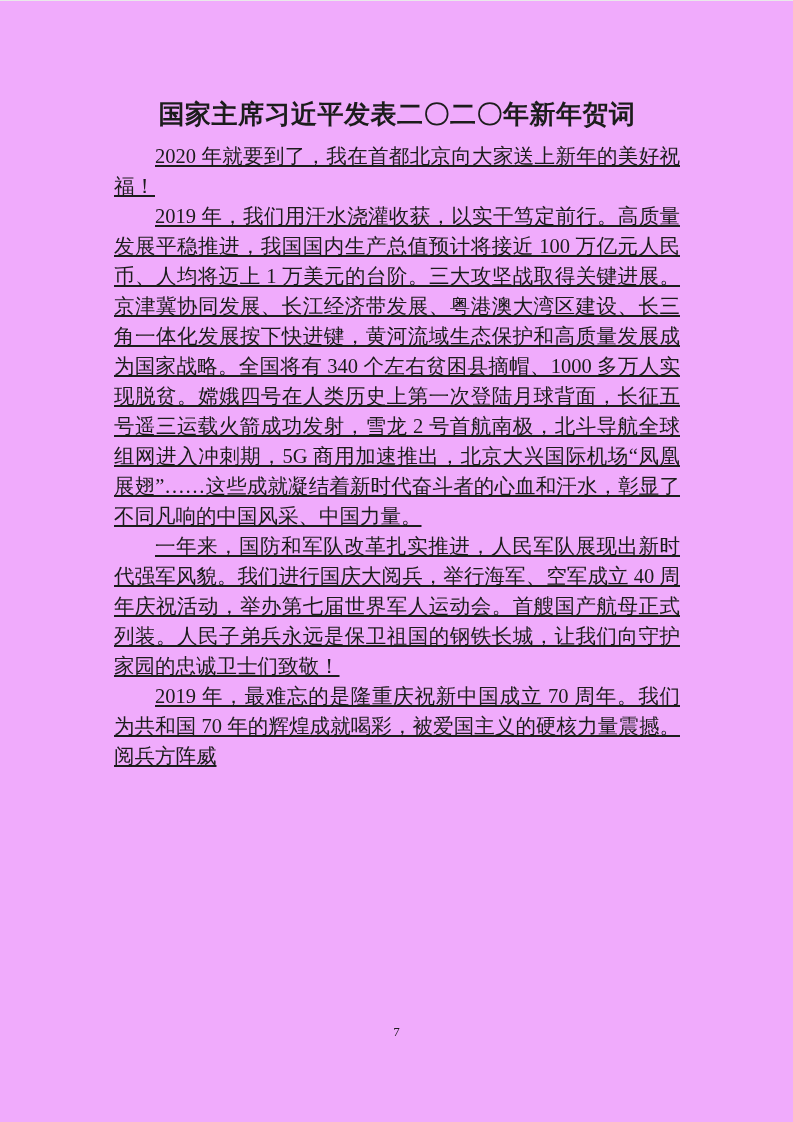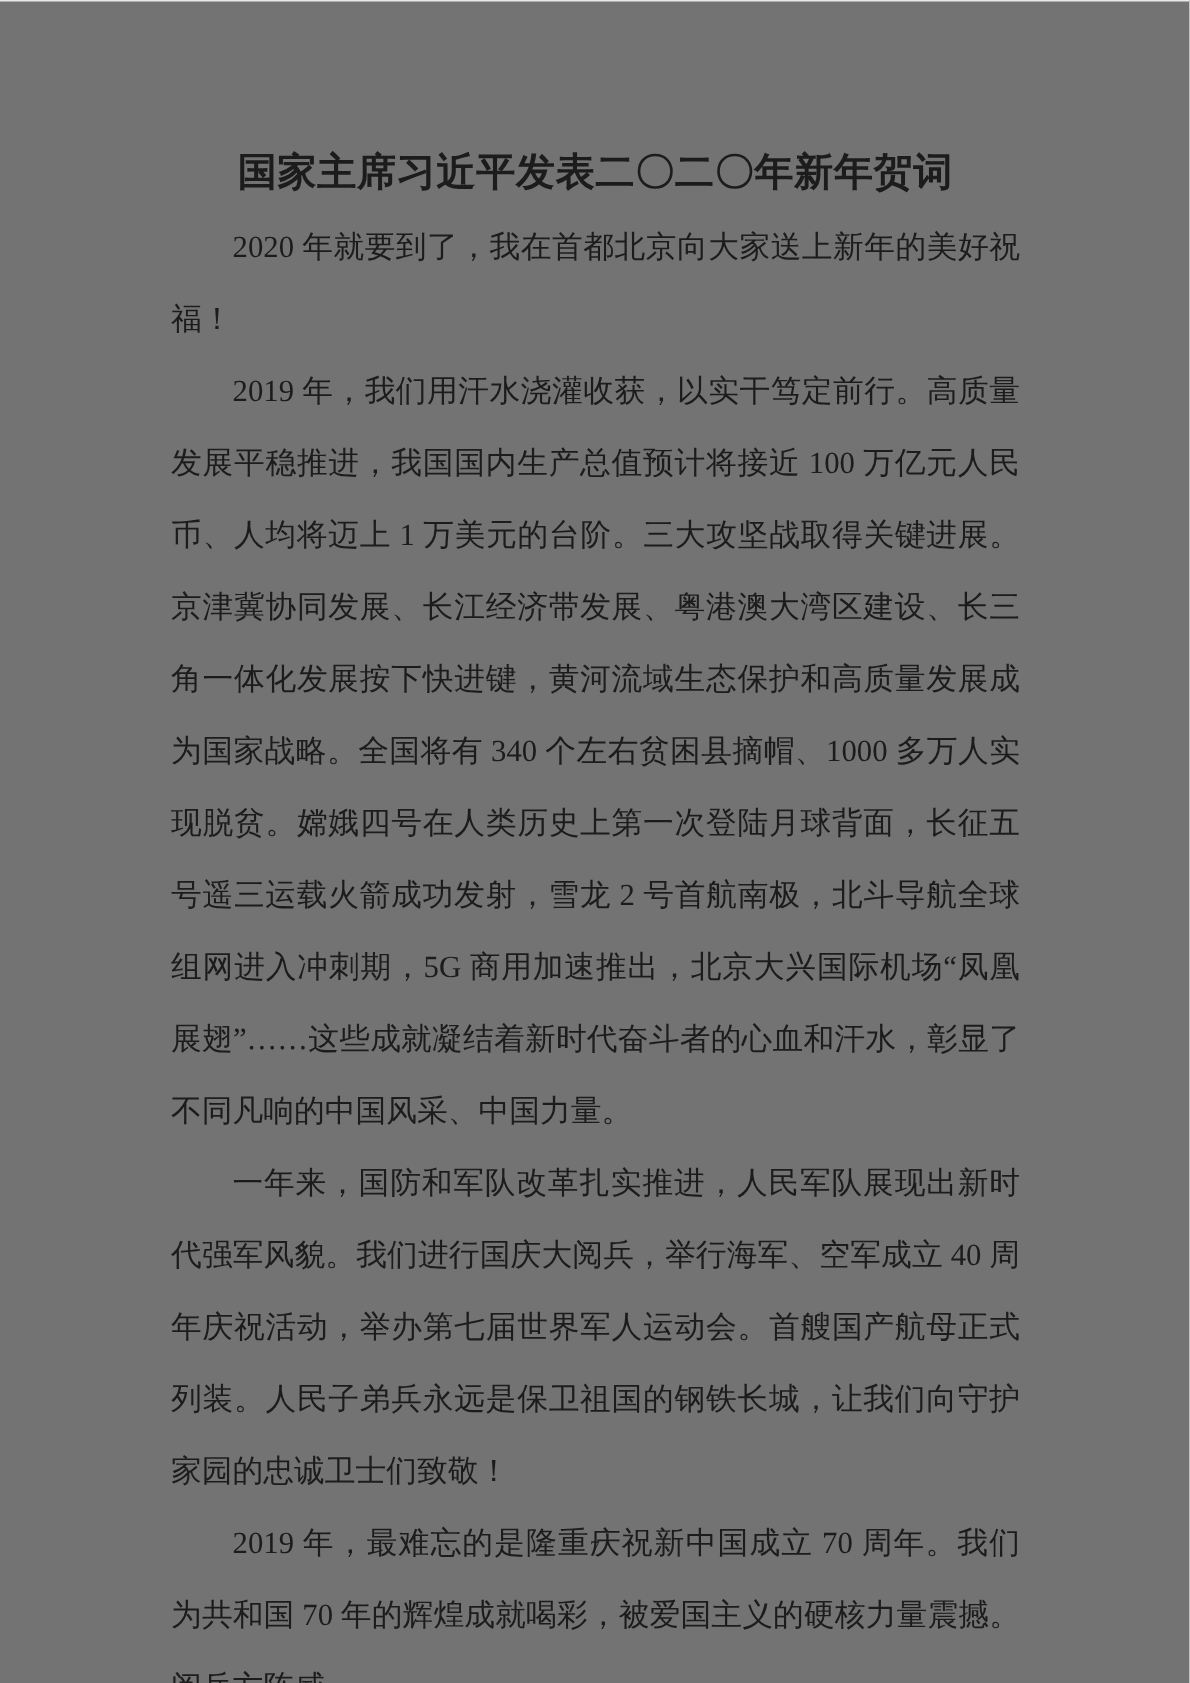--- a/index.html
+++ b/index.html
@@ -4,21 +4,21 @@
 <style>
   html, body {
     margin: 0;
     padding: 0;
     background: #ffffff;
   }
   .page {
     position: relative;
     width: 793px;
     height: 1122px;
-    background: #737373;
+    background: #f0abfc;
     overflow: hidden;
     border-top: 1px solid #e9e9e9;
     font-family: "Liberation Serif", "DejaVu Serif", serif;
     color: #1c1c1c;
     box-sizing: border-box;
   }
   .content {
     position: absolute;
     left: 114px;
     top: 96px;
@@ -29,25 +29,26 @@
     font-size: 26px;
     line-height: 36px;
     font-weight: 700;
     text-align: center;
     letter-spacing: 0.5px;
     white-space: nowrap;
   }
   .paragraph {
     margin: 0;
     font-size: 20.5px;
-    line-height: 48px;
+    line-height: 30px;
     text-align: justify;
     text-justify: inter-ideograph;
     text-indent: 2em;
     font-weight: 400;
+    text-decoration: underline;
   }
   .page-number {
     position: absolute;
     top: 1023px;
     left: 0;
     width: 100%;
     text-align: center;
     font-size: 13px;
     line-height: 16px;
     color: #1c1c1c;

